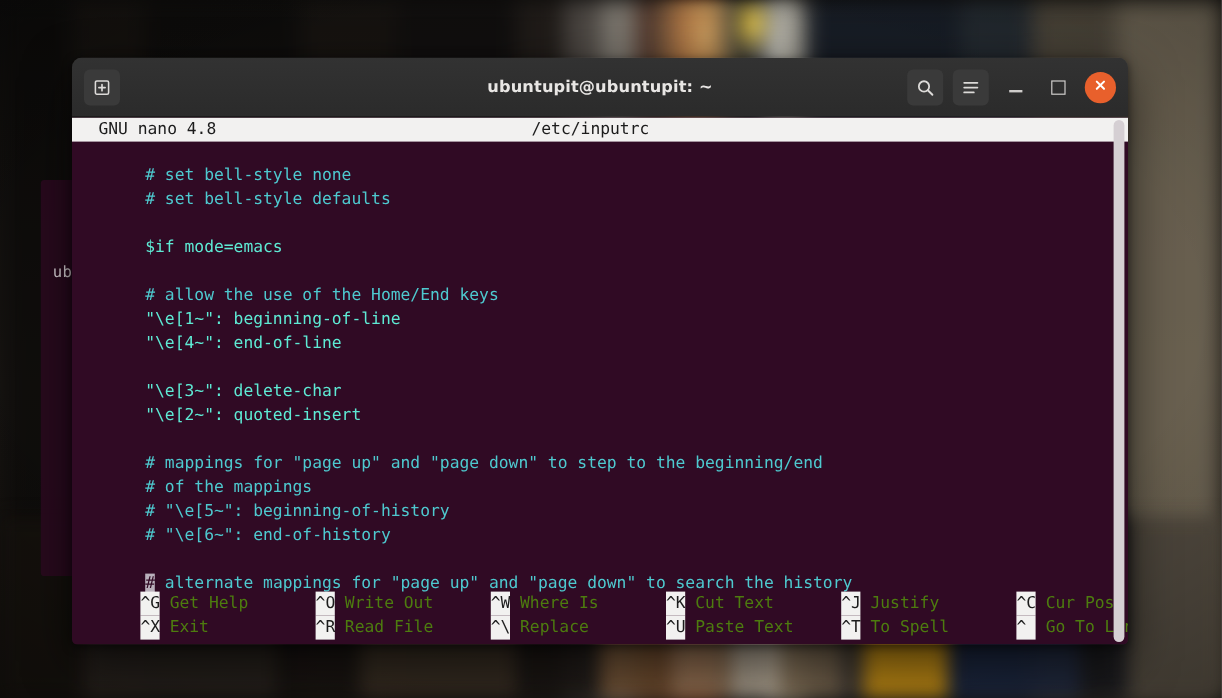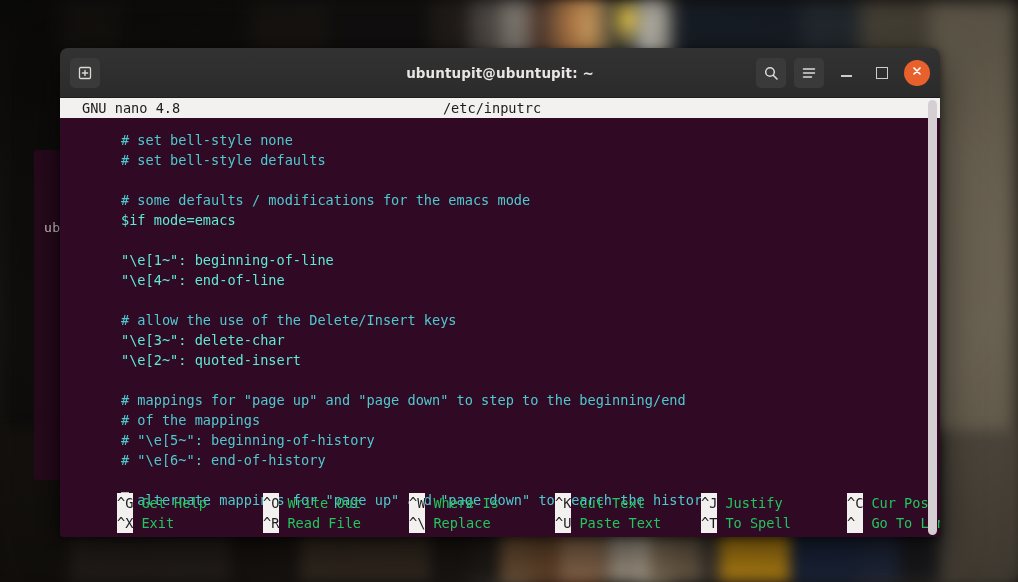--- a/index.html
+++ b/index.html
@@ -216,22 +216,23 @@
   }
   #nano-version { padding-left: 22px; }
   #nano-filename {
     position: absolute;
     left: 0; right: 16px;
     text-align: center;
   }
 
   
   #editor {
-    padding: 12px 0 0 4px;
+    padding: 1px 0 0 4px;
     position: relative;
+    margin-top: 17px;
   }
   .line {
     white-space: pre;
     height: 20px;
     line-height: 20px;
     padding-left: 57px;
     color: #5eead4;
   }
   .line.comment { color: #4ec9cf; }
   .line.blank { color: transparent; }
@@ -263,21 +264,21 @@
     display: flex;
     align-items: center;
     white-space: pre;
   }
   .sc-key {
     background: #f2f1f0;
     color: #1c1c1c;
     padding: 0;
   }
   .sc-label {
-    color: #22c55e;
+    color: #4d7c0f;
     padding-left: 8px;
   }
 
   
   #term-scrollbar {
     position: absolute;
     top: 2px;
     right: 3px;
     bottom: 2px;
     width: 9px;
@@ -365,27 +366,26 @@
 
     <div id="nano-header">
       <span id="nano-version">GNU nano 4.8</span>
       <span id="nano-filename">/etc/inputrc</span>
     </div>
 
     <div id="editor">
         <div class="line comment"># set bell-style none</div>
         <div class="line comment"># set bell-style defaults</div>
         <div class="line blank"> </div>
-        <div class="line comment"># some defaults / modifications for the emacs mode</div>
         <div class="line ">$if mode=emacs</div>
         <div class="line blank"> </div>
+        <div class="line comment"># allow the use of the Home/End keys</div>
         <div class="line ">"\e[1~": beginning-of-line</div>
         <div class="line ">"\e[4~": end-of-line</div>
         <div class="line blank"> </div>
-        <div class="line comment"># allow the use of the Delete/Insert keys</div>
         <div class="line ">"\e[3~": delete-char</div>
         <div class="line ">"\e[2~": quoted-insert</div>
         <div class="line blank"> </div>
         <div class="line comment"># mappings for "page up" and "page down" to step to the beginning/end</div>
         <div class="line comment"># of the mappings</div>
         <div class="line comment"># "\e[5~": beginning-of-history</div>
         <div class="line comment"># "\e[6~": end-of-history</div>
         <div class="line blank"> </div>
         <div class="line comment"><span class="cursor">#</span> alternate mappings for "page up" and "page down" to search the history</div>
       </div>

